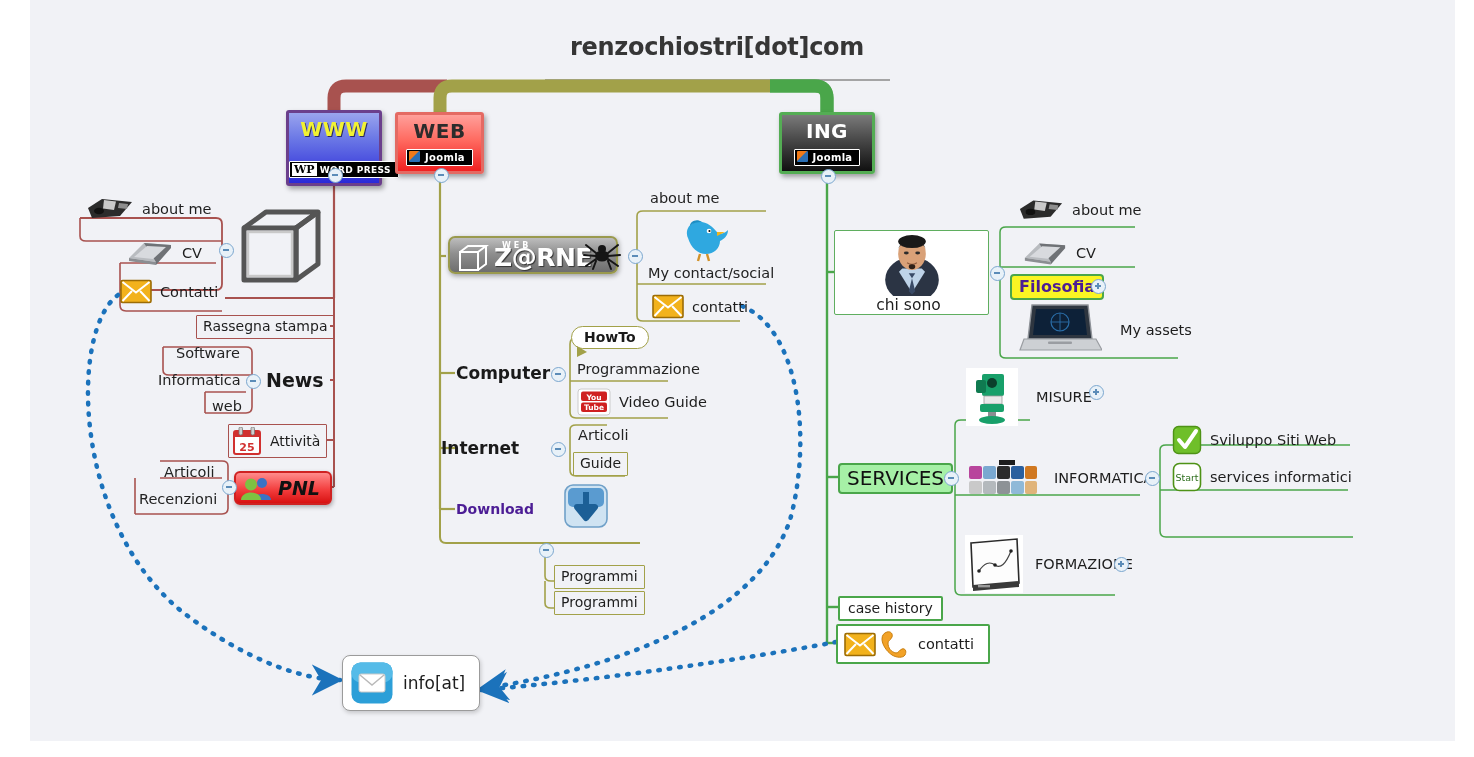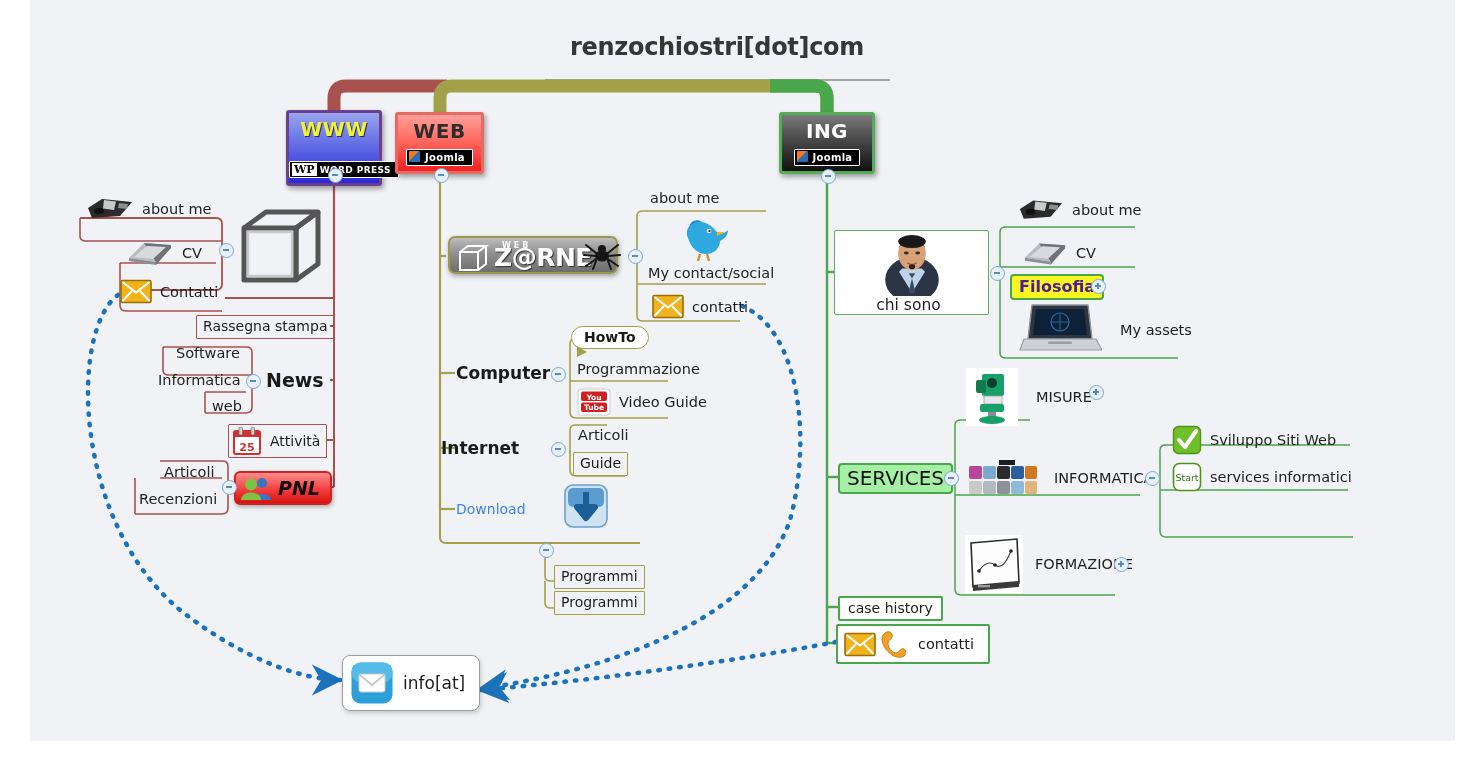--- a/index.html
+++ b/index.html
@@ -47,21 +47,21 @@
       background:linear-gradient(135deg,#f07a18 0%,#f07a18 45%,#2a6fb5 46%,#2a6fb5 100%);border-radius:1px;}
   .jmtxt{font-size:10px;letter-spacing:.3px;}
 
   
   .hl{border:2px solid #4aa64a;border-radius:4px;padding:1px 7px 2px 7px;}
   .hl.services{background:#a6f0a6;font-size:20px;color:#111;}
   .hl.filos{background:#fbf523;font-size:16px;font-weight:bold;color:#4c1d95;}
 
   .big-italic{font-weight:bold;font-size:19px;color:#1a1a1a;}
   .medbold{font-weight:bold;font-size:17px;color:#1a1a1a;}
-  .smbold{font-weight:normal;font-size:14px;color:#3b82f6;}
+  .smbold{font-weight:bold;font-size:14px;color:#4c1d95;}
 
   
   .pnl{border:2px solid #cf2222;border-radius:6px;
        background:linear-gradient(180deg,#ff8b8b 0%,#f33f3f 55%,#d81111 100%);
        box-shadow:1px 2px 4px rgba(0,0,0,.3);padding:2px 10px 2px 4px;}
   .pnl .t{font-style:italic;font-weight:bold;font-size:19px;color:#111;margin-left:4px;}
 
   
   .zarne{border:2px solid #9a9a4e;border-radius:7px;
          background:linear-gradient(180deg,#bdbdbd 0%,#8f8f8f 45%,#6e6e6e 100%);

